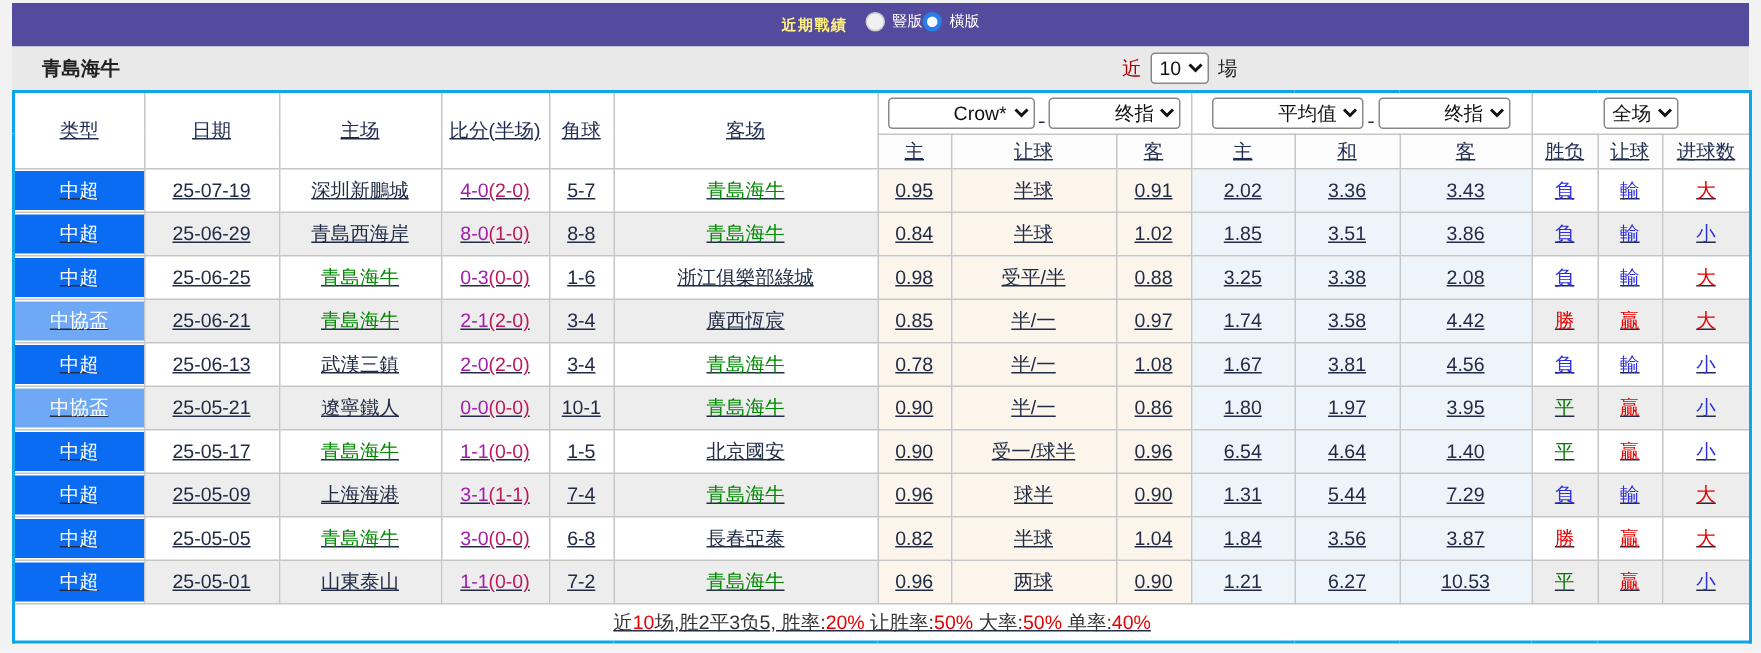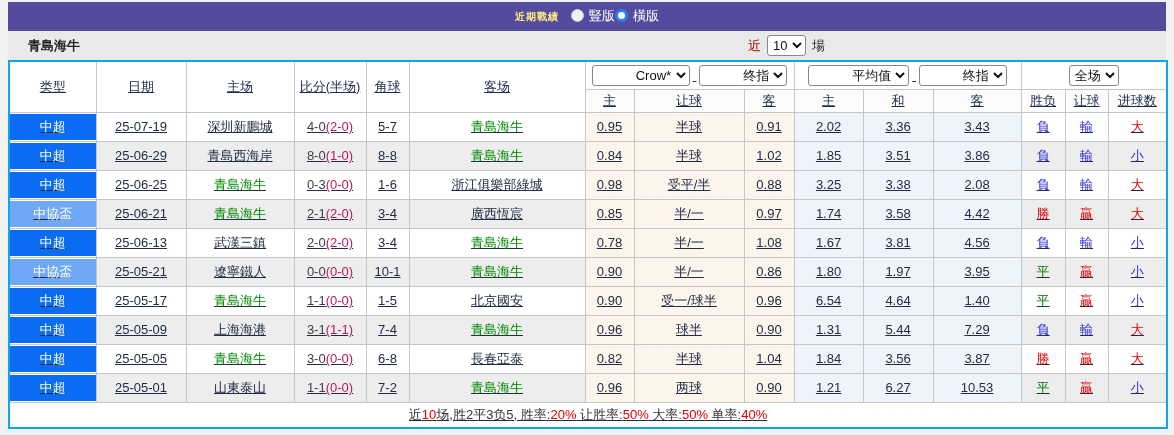--- a/index.html
+++ b/index.html
@@ -2,21 +2,21 @@
 <html><head>
 <meta charset="utf-8">
 <style>
   * { box-sizing: border-box; }
   body { margin:0; background:#f2f2f2; font-family:"Liberation Sans","DejaVu Sans",sans-serif; }
   .page { width:1174px; height:435px; position:relative; background:#f2f2f2; overflow:hidden; }
   .widget { position:absolute; left:8px; top:2px; width:1158px; }
 
   .titlebar { height:29px; background:#544a9e; display:flex; align-items:center; justify-content:center; gap:12px; }
   .title { color:#ffef80; font-weight:bold; font-size:10px; letter-spacing:1px; }
-  .radio-opt { display:inline-flex; align-items:center; gap:5px; color:#ffffff; font-size:13px; cursor:default; }
+  .radio-opt { display:inline-flex; align-items:center; gap:5px; color:#ffffff; font-size:10px; cursor:default; }
   .radio { width:13px; height:13px; border-radius:50%; background:#f1f1f1; border:1px solid #cccccc; display:inline-block; }
   .radio.checked { background:#ffffff; border:3.5px solid #2b7de9; }
 
   .controls { height:29px; background:#e9e9e9; display:flex; align-items:center; font-size:13px; color:#222222; }
   .team { margin-left:20px; font-weight:bold; color:#222222; }
   .filter-group { margin-left:auto; margin-right:335px; display:inline-flex; align-items:center; gap:3px; }
   .near { color:#b00000; margin-right:3px; }
   .suffix { margin:0 6px 0 3px; }
   select { font-family:"Liberation Sans","DejaVu Sans",sans-serif; font-size:13px; height:21px; border:1px solid #888888; border-radius:3px; background:#ffffff; color:#111111; padding:0 1px; }
   .checkbox { width:13px; height:13px; border:1px solid #8a8a8a; border-radius:2px; background:#ffffff; display:inline-block; margin-left:6px; font-size:11px; line-height:11px; text-align:center; color:#ffffff; }
@@ -31,21 +31,21 @@
   .left-head { background:#f0f0f0; }
   tbody td { height:28px; }
   tbody tr.even td { background:#ededed; }
   tbody tr.odd td { background:#ffffff; }
   tbody td.asian { background:#fbf5ec !important; }
   tbody td.euro  { background:#edf5fa !important; }
   td.type-cell { padding:1px 0; background:#ffffff !important; }
   .badge { height:26px; line-height:26px; background:#0a6cf2; color:#ffffff; }
   .badge.cup { background:#6fa8f5; }
   .team-green { color:#008800; }
-  .score-ft { color:#404040; }
+  .score-ft { color:#a21caf; }
   .score-ht { color:#be185d; }
   .r-red { color:#e60000; }
   .r-blue { color:#2d2de0; }
   .r-green { color:#007700; }
   tfoot td { height:26px; background:#ffffff; color:#333333; font-size:13px; }
   tfoot .red { color:#e60000; }
   .sel-gap { margin:1px 3px;padding-left:39px; }
 </style>
 </head>
 <body>

